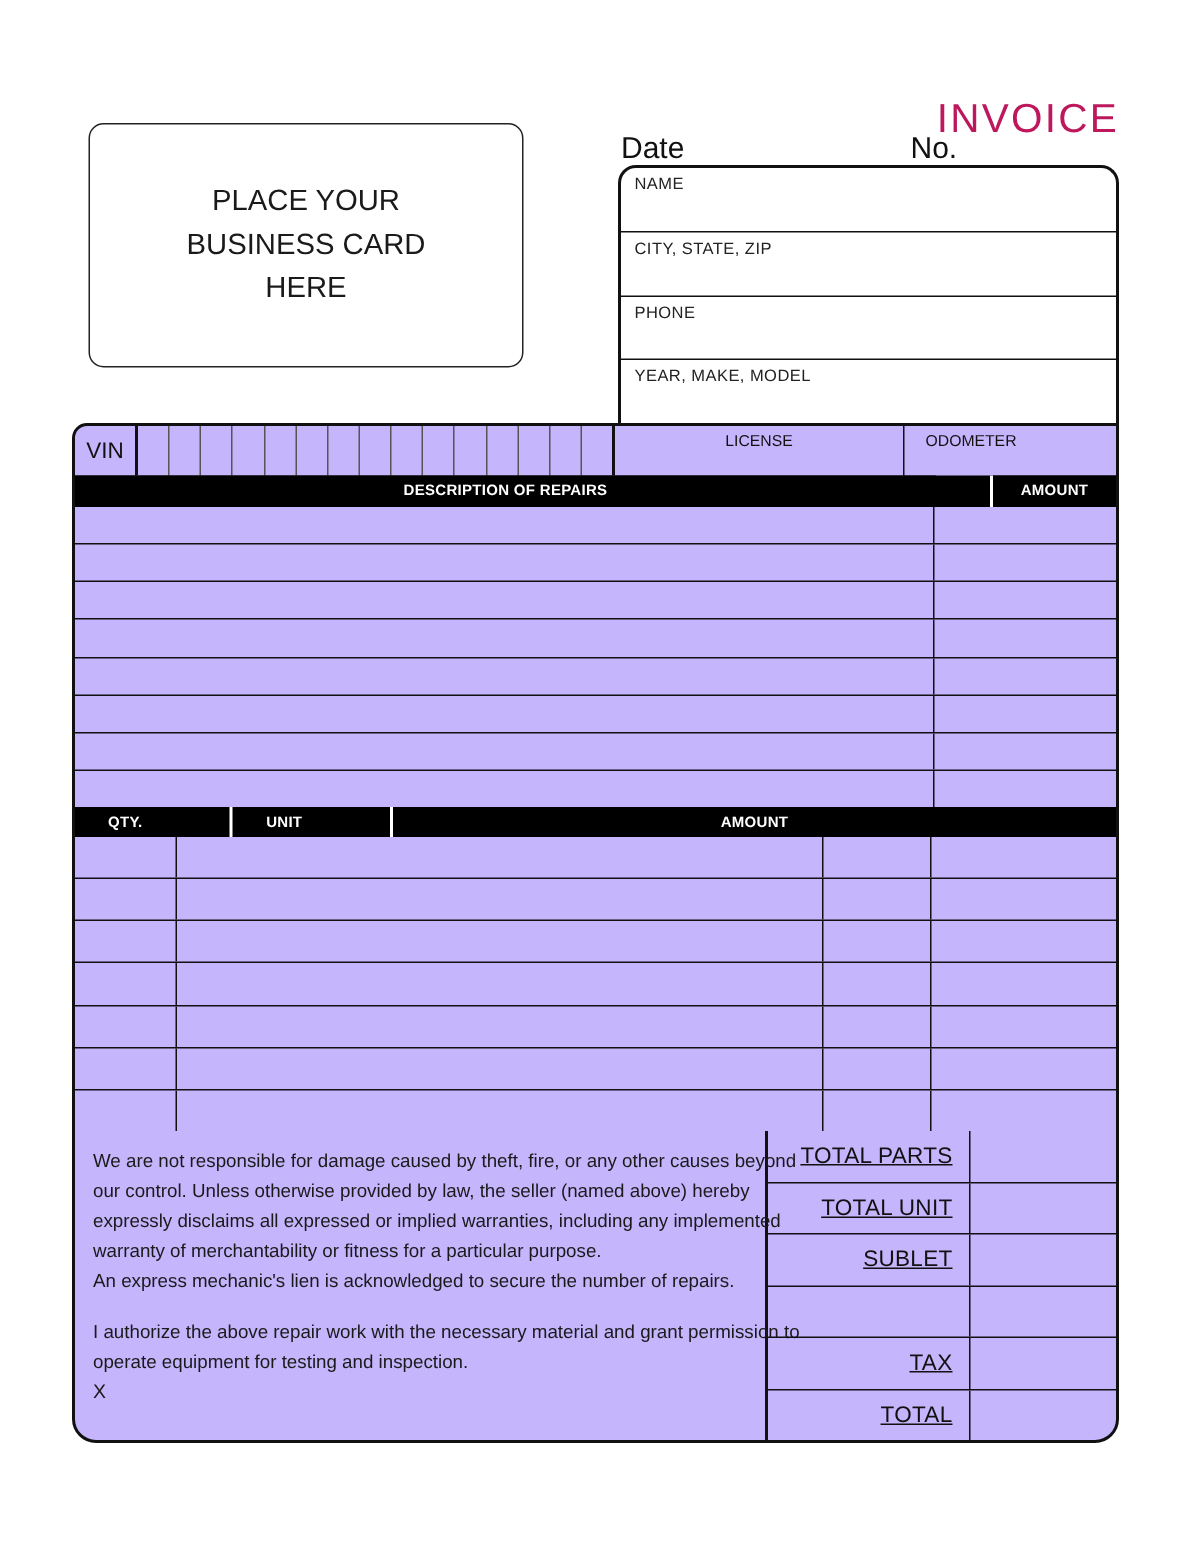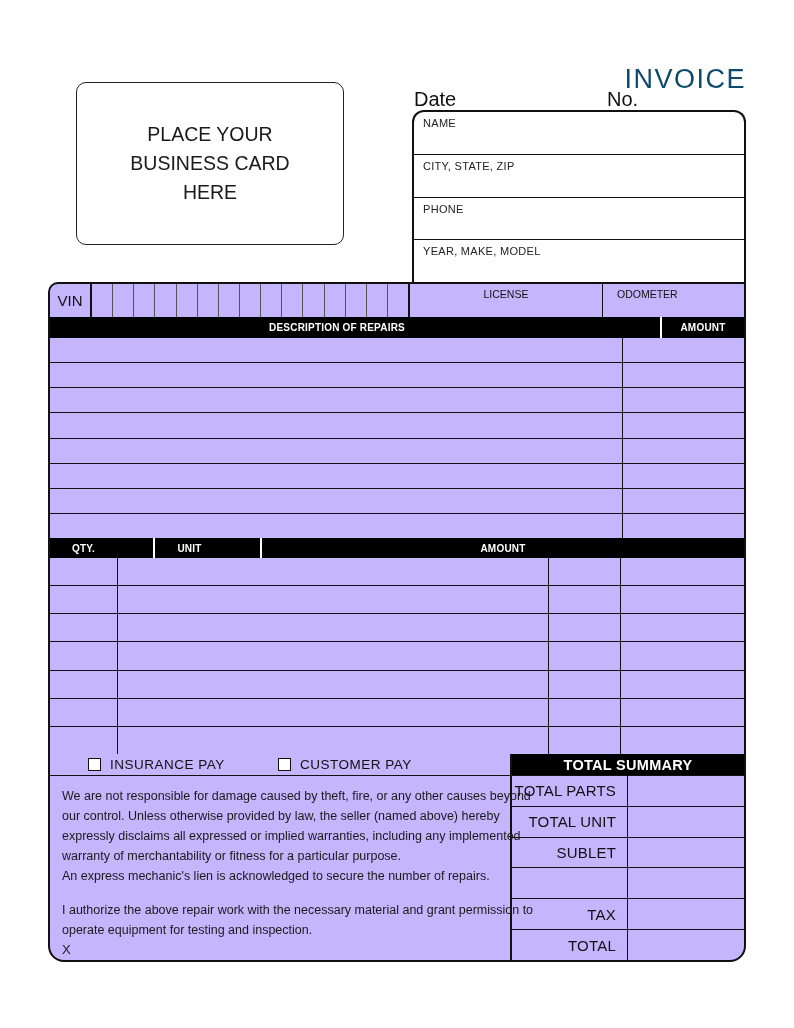--- a/index.html
+++ b/index.html
@@ -8,27 +8,27 @@
   .page {
     position: relative;
     width: 794px; height: 1028px;
     background: #fff;
     overflow: hidden;
   }
 
   
   .invoice-title {
     position: absolute; top: 64px; right: 48px;
-    font-size: 27px; font-weight: 500; letter-spacing: 1.5px; color: #0c4a6e;
+    font-size: 27px; font-weight: 500; letter-spacing: 1.5px; color: #be185d;
   }
   .date-label { position: absolute; left: 414px; top: 88px; font-size: 20px; }
   .no-label   { position: absolute; left: 607px; top: 88px; font-size: 20px; }
 
   .business-card {
-    position: absolute; left: 76px; top: 82px; width: 268px; height: 163px;
+    position: absolute; left: 59px; top: 82px; width: 290px; height: 163px;
     border: 1.5px solid #222; border-radius: 10px;
     display: flex; align-items: center; justify-content: center;
     text-align: center;
   }
   .business-card .line { font-size: 19.5px; line-height: 29px; color: #1a1a1a; }
 
   .info-box {
     position: absolute; left: 412px; top: 110px; width: 334px; height: 172px;
     border: 2px solid #111; border-bottom: none;
     border-radius: 12px 12px 0 0;
@@ -106,23 +106,23 @@
     padding: 10px 10px 0 12px; font-size: 12.5px; line-height: 20px; color: #1a1a1a;
   }
   .terms .tline { white-space: nowrap; }
   .auth-block { margin-top: 14px; }
   .sig-x { margin-top: 0px; font-size: 13px; }
 
   .summary-col { flex: 1; display: flex; flex-direction: column; }
   .summary-row { flex: 1; display: flex; border-bottom: 1.5px solid #111; }
   .summary-row:last-child { border-bottom: none; }
   .summary-label {
-    width: 116px; border-right: 1.5px solid #111;
+    width: 135px; border-right: 1.5px solid #111;
     display: flex; align-items: center; justify-content: flex-end;
-    padding-right: 11px; font-size: 15px; letter-spacing: 0.2px;
+    padding-right: 11px; font-size: 15px; letter-spacing: 0.2px; text-decoration: underline;
   }
   .summary-value { flex: 1; }
 </style>
 </head>
 <body>
 
 <div class="page">
 
   <div class="invoice-title">INVOICE</div>
   <div class="date-label">Date</div>
@@ -286,33 +286,20 @@
         </div>
 
         <div class="parts-row">
           <div class="c-qty"></div>
           <div class="c-desc"></div>
           <div class="c-unit"></div>
           <div class="c-amt"></div>
         </div>
       </div>
 
-    <div class="pay-row">
-      <div class="pay-left">
-        <div class="pay-option o1">
-          <div class="checkbox"></div>
-          <div class="pl">INSURANCE PAY</div>
-        </div>
-        <div class="pay-option o2">
-          <div class="checkbox"></div>
-          <div class="pl">CUSTOMER PAY</div>
-        </div>
-      </div>
-      <div class="summary-bar">TOTAL SUMMARY</div>
-    </div>
 
     <div class="bottom">
       <div class="terms">
         <div>
 
         <div class="tline">We are not responsible for damage caused by theft, fire, or  any other causes beyond</div>
             <div class="tline">our control. Unless otherwise provided by law, the seller (named above) hereby</div>
             <div class="tline">expressly disclaims all expressed or implied warranties,  including  any implemented</div>
             <div class="tline">warranty of merchantability or fitness for a particular purpose.</div>
             <div class="tline">An express mechanic's lien is acknowledged to secure the number of repairs.</div>

